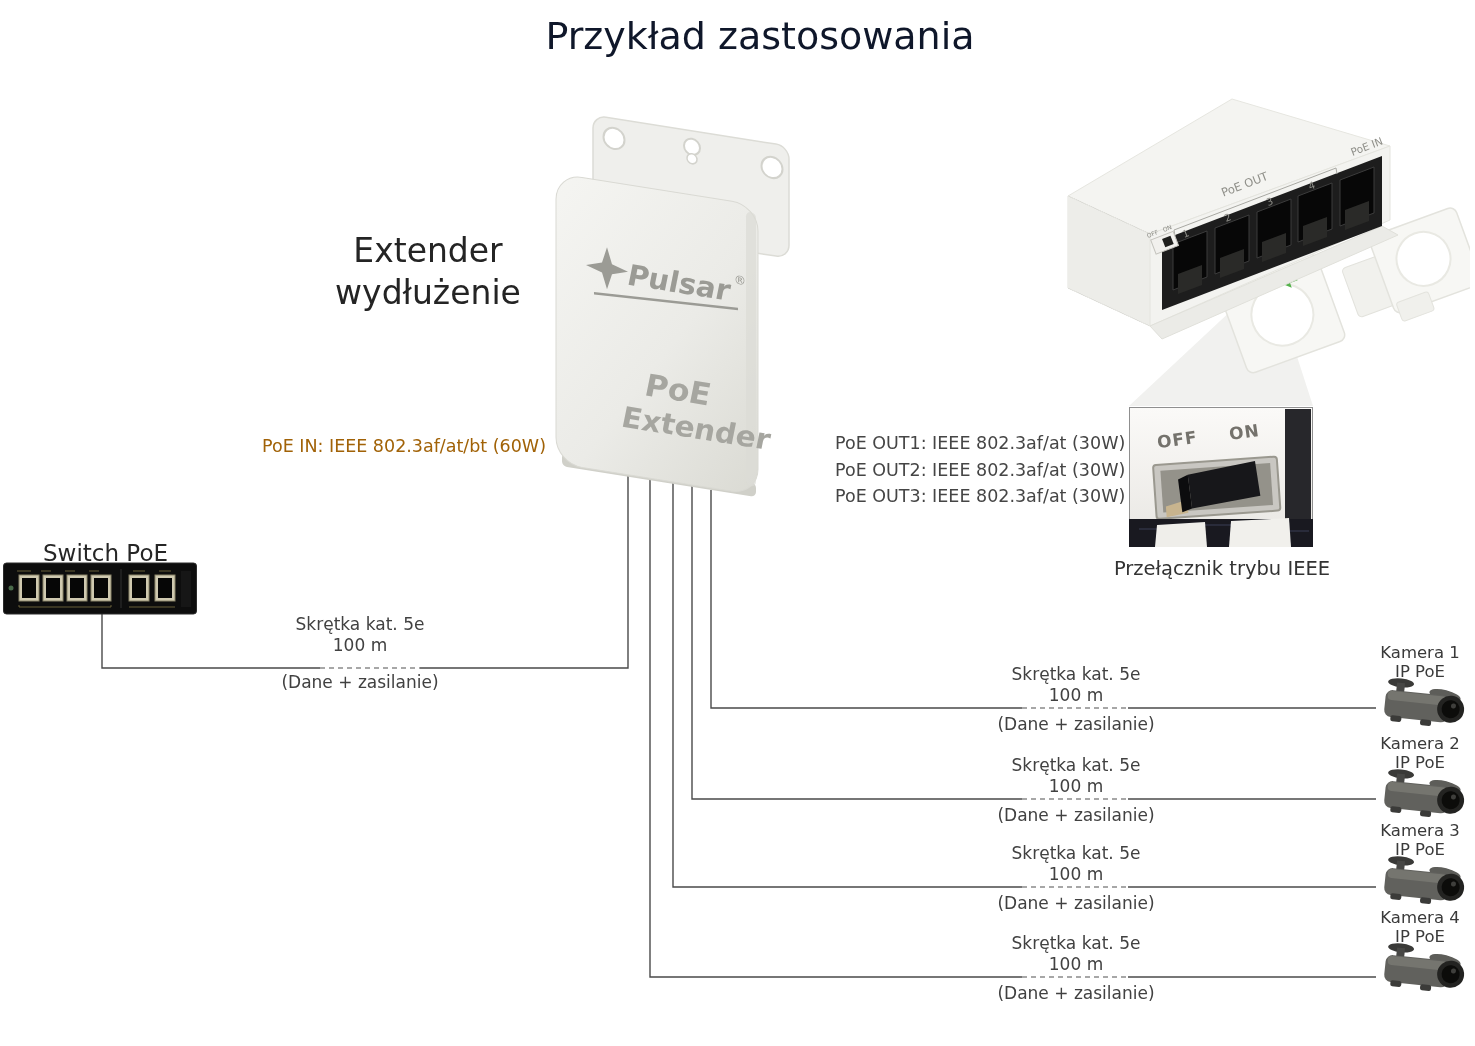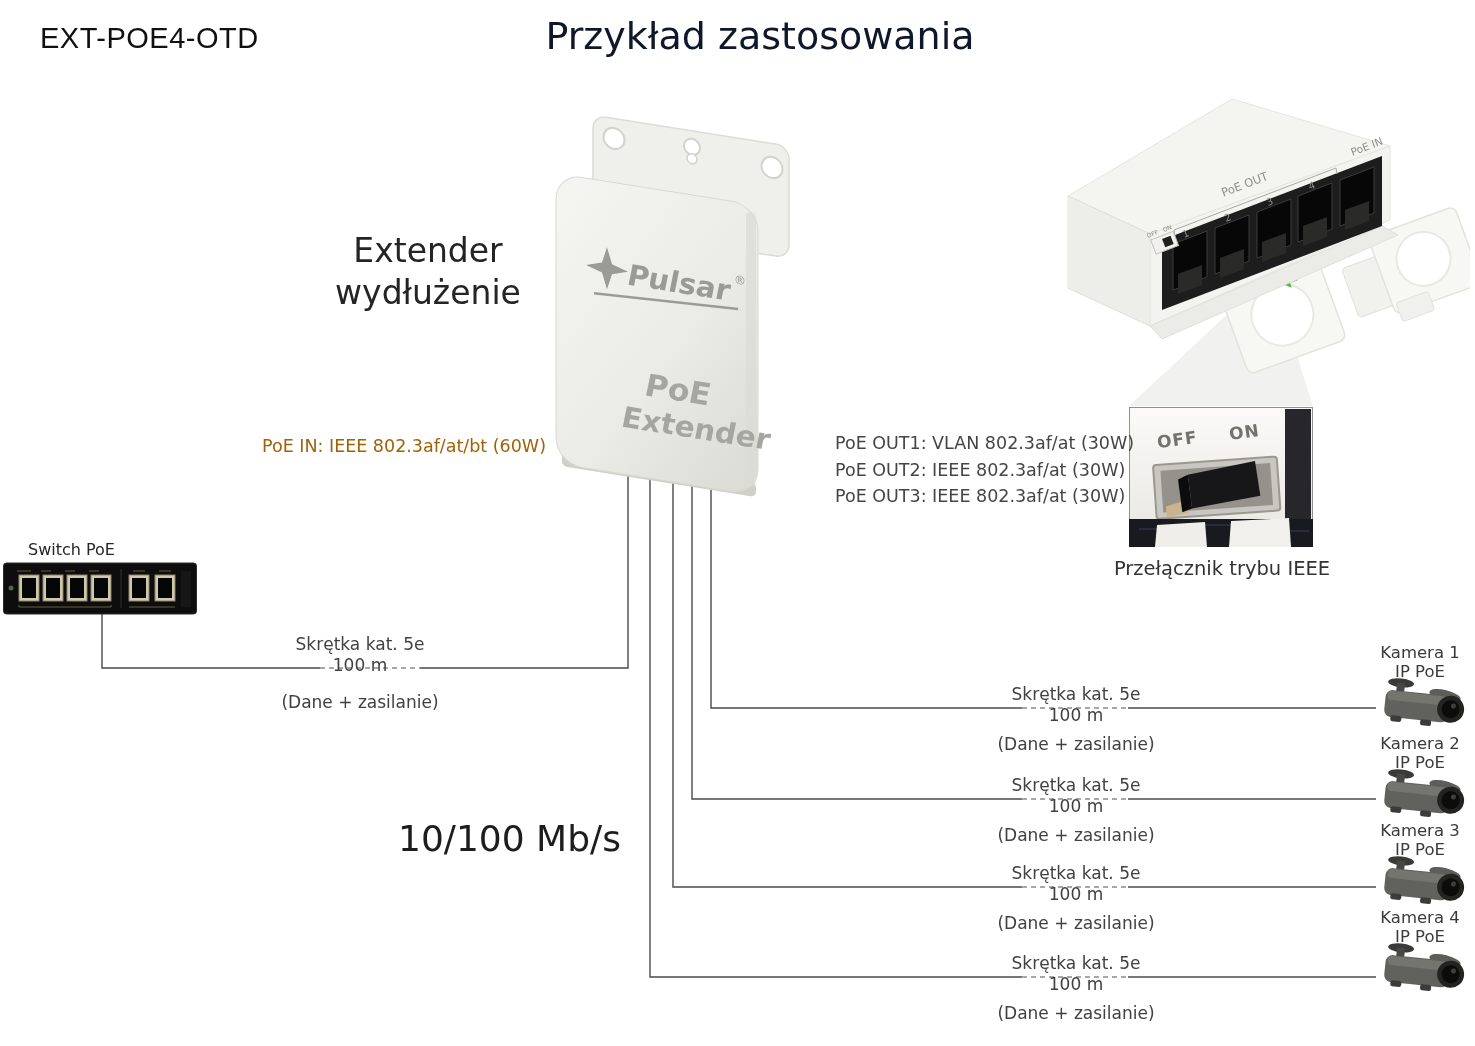--- a/index.html
+++ b/index.html
@@ -1,28 +1,28 @@
 <!DOCTYPE html>
 <html><head>
 <meta charset="utf-8">
 <style>
   html,body{margin:0;padding:0;background:#ffffff;}
   #canvas{position:relative;width:1475px;height:1046px;background:#ffffff;overflow:hidden;
           font-family:"DejaVu Sans",sans-serif;}
   .txt{position:absolute;z-index:3;color:#414141;}
-  .lbl{font-size:17px;line-height:21px;text-align:center;margin-top:20px;}
+  .lbl{font-size:17px;line-height:21px;text-align:center;}
   .wires{position:absolute;left:0;top:0;z-index:1;pointer-events:none;}
   .dev{position:absolute;z-index:2;}
   #title{left:40px;top:22px;font-family:"Liberation Sans",sans-serif;font-size:29px;color:#101010;letter-spacing:.5px;}
   #heading{left:460px;top:14px;width:600px;text-align:center;font-size:38px;color:#0f172a;}
   #ext-label{left:318px;top:230px;width:220px;text-align:center;font-size:33px;line-height:42px;color:#242424;}
   #poe-in-spec{left:248px;top:436px;width:312px;text-align:center;font-size:17.5px;color:#a16207;}
   #poe-out-specs{left:835px;top:430px;font-size:17.5px;line-height:26.5px;color:#454545;text-align:left;}
   #vlan-caption{left:1110px;top:557px;width:224px;text-align:center;font-size:19.5px;color:#333;}
-  #switch-label{left:28px;top:540px;width:140px;text-align:left;font-size:16px;color:#262626;}
+  #switch-label{left:28px;top:540px;width:140px;text-align:right;font-size:23px;color:#262626;}
   #speed{left:398px;top:818px;font-size:36px;color:#1d1d1d;}
   #footer{left:355px;top:1012px;width:720px;text-align:center;font-size:18px;color:#343434;}
   .cam-label{width:124px;left:1358px;text-align:center;font-size:16.5px;line-height:19px;color:#3a3a3a;}
 </style>
 </head>
 <body>
 
 <div id="canvas">
 
   <svg class="wires" width="1475" height="1046" viewBox="0 0 1475 1046">
@@ -53,39 +53,37 @@
       <path d="M1128,887 H1376"></path>
     </g>
 
     <g stroke="#4a4a4a" stroke-width="1.4" fill="none">
       <path d="M650,477 V977 H1022"></path>
       <path d="M1022,977 H1128" stroke="#8a8a8a" stroke-dasharray="5,4"></path>
       <path d="M1128,977 H1376"></path>
     </g>
   </svg>
 
-  <div id="title" class="txt">EXT-POE4-OTD</div>
   <div id="heading" class="txt">Przykład zastosowania</div>
 
   <div id="ext-label" class="txt">
     <div>Extender</div>
     <div>wydłużenie</div>
   </div>
 
   <div id="poe-in-spec" class="txt">PoE IN: IEEE 802.3af/at/bt (60W)</div>
 
   <div id="poe-out-specs" class="txt">
-    <div>PoE OUT1: VLAN 802.3af/at (30W)</div>
+    <div>PoE OUT1: IEEE 802.3af/at (30W)</div>
     <div>PoE OUT2: IEEE 802.3af/at (30W)</div>
     <div>PoE OUT3: IEEE 802.3af/at (30W)</div>
   </div>
 
   <div id="vlan-caption" class="txt">Przełącznik trybu IEEE</div>
   <div id="switch-label" class="txt">Switch PoE</div>
-  <div id="speed" class="txt">10/100 Mb/s</div>
 
   <div class="txt lbl" style="left:265px;top:614px;width:190px;">
     <div>Skrętka kat. 5e</div>
     <div>100 m</div>
   </div>
   <div class="txt lbl" style="left:265px;top:672px;width:190px;">(Dane + zasilanie)</div>
 
   <div class="txt lbl" style="left:976px;top:664px;width:200px;">
     <div>Skrętka kat. 5e</div>
     <div>100 m</div>

